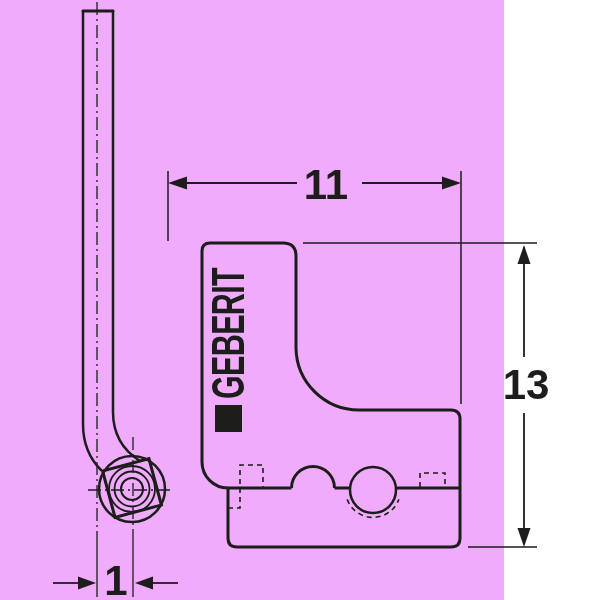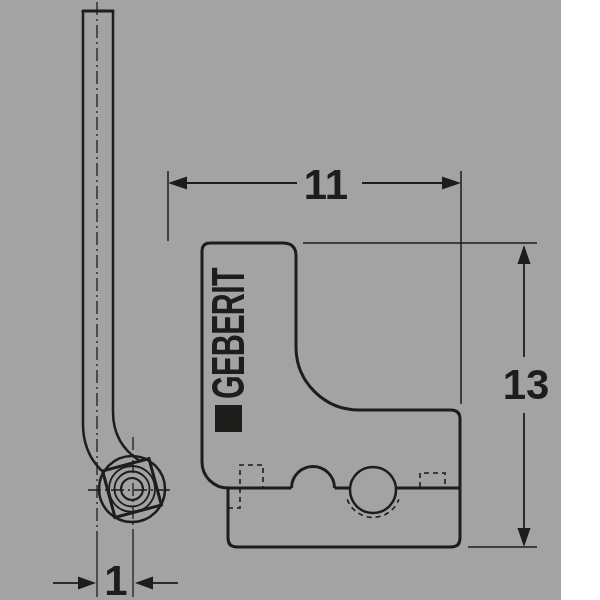--- a/index.html
+++ b/index.html
@@ -1,23 +1,23 @@
 <!DOCTYPE html>
 <html><head>
 <meta charset="utf-8">
 <style>
   html, body {
     margin: 0;
     padding: 0;
     background: #ffffff;
   }
   .stage {
-    width: 561px;
+    width: 504px;
     height: 600px;
-    background: #a3a3a3;
+    background: #f0abfc;
     position: relative;
     font-family: "Liberation Sans", sans-serif;
   }
   svg { display: block; }
   text.dim {
     font-family: "Liberation Sans", sans-serif;
     font-weight: 700;
     font-size: 42px;
     fill: #1d1d1b;
   }

